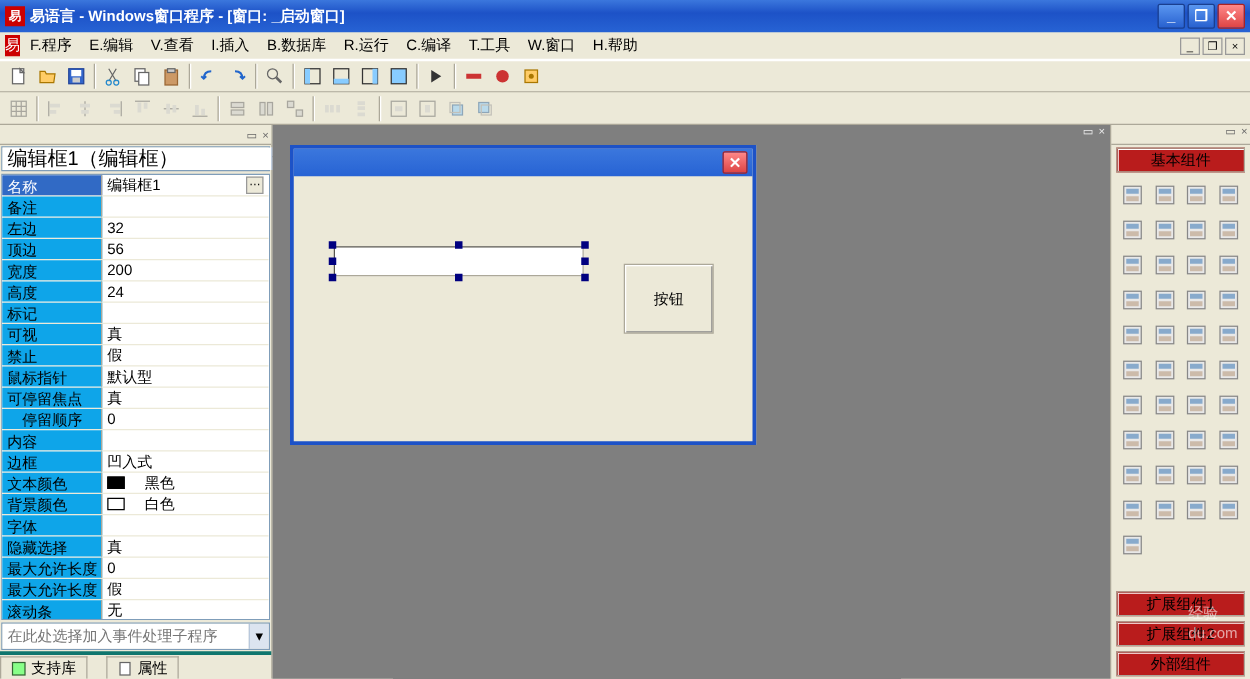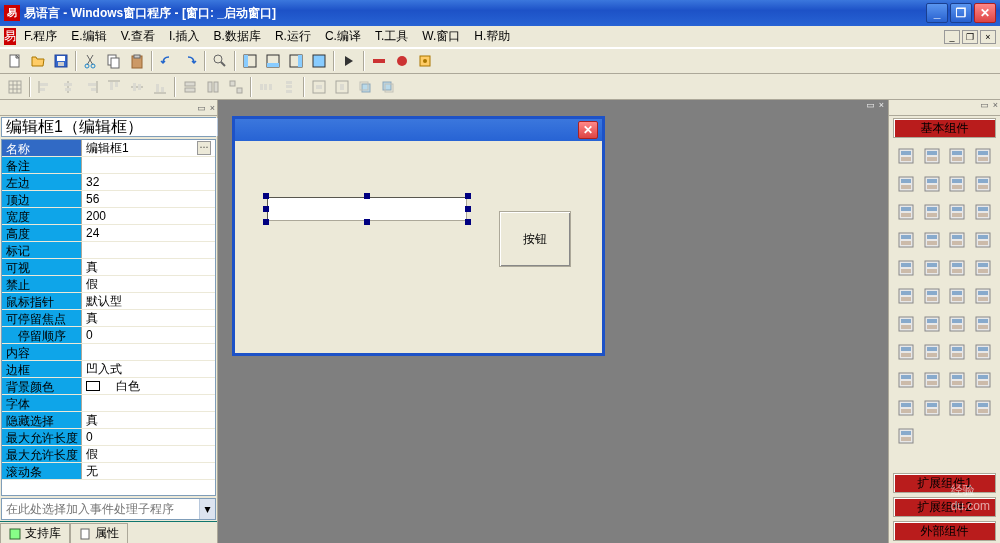--- a/index.html
+++ b/index.html
@@ -37,21 +37,21 @@
 .prop-row { display: flex; height: 17px; border-bottom: 1px solid #ece9d8; }
 .prop-row .key { width: 80px; background: #0ea5e9; padding: 1px 4px; border-right: 1px solid #aca899; overflow: hidden; white-space: nowrap; }
 .prop-row .key.selected { background: #316ac5; color: white; }
 .prop-row .key.indent { padding-left: 16px; }
 .prop-row .val { flex: 1; padding: 1px 4px; display: flex; align-items: center; gap: 16px; overflow: hidden; white-space: nowrap; }
 .prop-row .val .swatch { width: 14px; height: 10px; border: 1px solid #000; }
 .prop-row .val .ell { width: 14px; height: 14px; border: 1px solid #999; background: #ece9d8; font-size: 9px; text-align: center; margin-left: auto; cursor: pointer; }
 .event-combo { height: 22px; display: flex; border: 1px solid #7f9db9; margin: 1px; }
 .event-combo input { flex: 1; border: none; padding: 0 4px; background: white; }
 .event-combo .combo-btn { width: 16px; background: #dce4f0; border-left: 1px solid #b8c8dc; display: flex; align-items: center; justify-content: center; cursor: pointer; }
-.left-tabs { height: 22px; display: flex; border-top: 1px solid #0f766e; }
+.left-tabs { height: 22px; display: flex; border-top: 3px solid #0f766e; gap: 15px; }
 .left-tab { padding: 2px 8px; background: #ece9d8; border: 1px solid #aca899; border-bottom: none; margin-top: 1px; display: flex; align-items: center; gap: 4px; cursor: pointer; }
 .left-tab .ico { width: 12px; height: 12px; }
 
 .center-panel { flex: 1; background: #7f7f7f; position: relative; overflow: hidden; }
 .center-header { height: 16px; display: flex; justify-content: flex-end; padding: 0 4px; gap: 4px; }
 .center-header span { font-size: 9px; color: #eee; cursor: pointer; }
 .design-window { position: absolute; left: 14px; top: 16px; width: 373px; height: 240px; background: #ece9d8; border: 3px solid #1d52c7; }
 .design-titlebar { height: 22px; background: linear-gradient(to bottom, #3b77dd, #2763d4); display: flex; align-items: center; justify-content: flex-end; padding: 0 4px; }
 .design-close { width: 20px; height: 18px; background: linear-gradient(to bottom, #f88, #d44); border: 1px solid #a22; border-radius: 2px; display: flex; align-items: center; justify-content: center; color: white; font-weight: bold; cursor: pointer; }
 .design-body { position: relative; height: calc(100% - 22px); background-image: radial-gradient(circle, #808080 0.5px, transparent 0.5px); background-size: 8px 8px; background-position: 4px 4px; }
@@ -411,20 +411,27 @@
             <span></span>
           </div>
         </div>
         <div class="prop-row">
           <div class="key">边框</div>
           <div class="val">
             <span>凹入式</span>
           </div>
         </div>
         <div class="prop-row">
+          <div class="key">文本颜色</div>
+          <div class="val">
+            <span class="swatch" style="background: rgb(0, 0, 0);"></span>
+            <span>黑色</span>
+          </div>
+        </div>
+        <div class="prop-row">
           <div class="key">背景颜色</div>
           <div class="val">
             <span class="swatch" style="background: rgb(255, 255, 255);"></span>
             <span>白色</span>
           </div>
         </div>
         <div class="prop-row">
           <div class="key">字体</div>
           <div class="val">
             <span></span>

